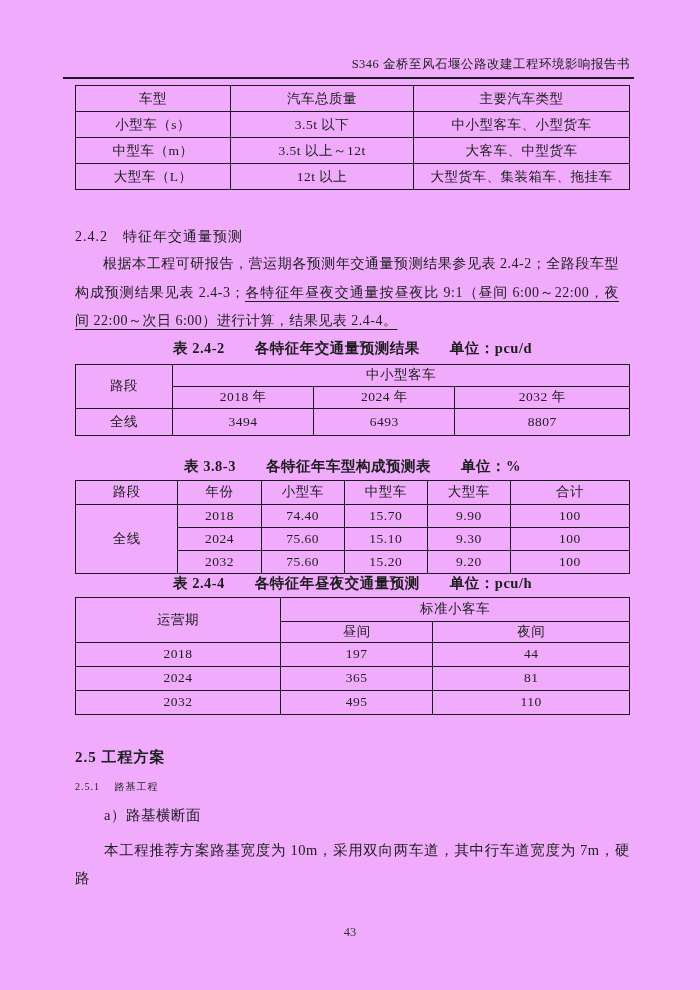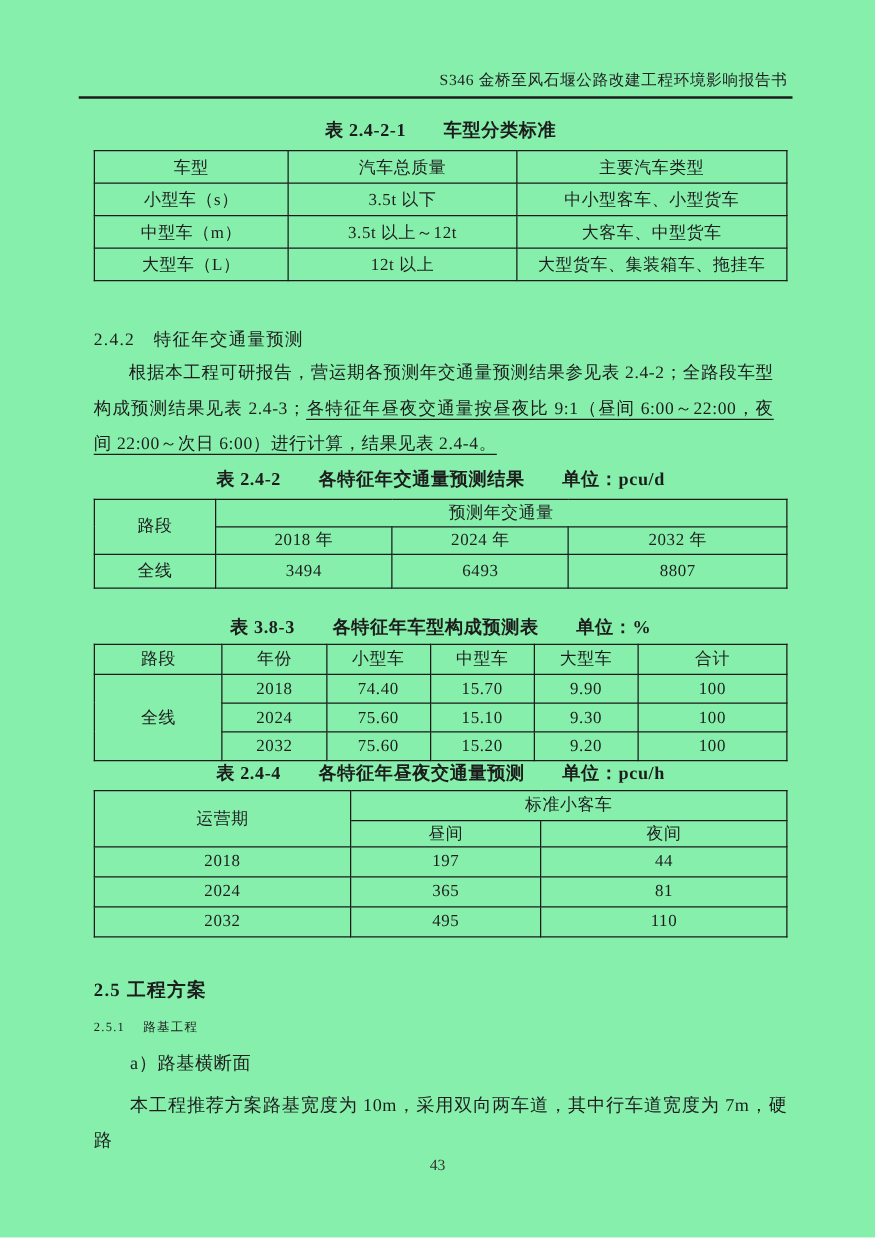--- a/index.html
+++ b/index.html
@@ -1,21 +1,21 @@
 <!DOCTYPE html>
 <html><head>
 <meta charset="utf-8">
 <style>
   html,body{margin:0;padding:0;background:#ffffff;}
   .page{
     position:relative;
     width:700px;height:990px;
     box-sizing:border-box;
     padding:56px 70px 0 75px;
-    background:#86efac;
+    background:#f0abfc;
     color:#1d1d1d;
     font-family:"Liberation Serif","DejaVu Serif",serif;
     overflow:hidden;
   }
   .doc-header-title{
     text-align:right;
     font-size:12.5px;
     letter-spacing:0.5px;
     color:#222;
   }
@@ -115,21 +115,20 @@
   }
 </style>
 </head>
 <body>
 
 <div class="page">
 
   <div class="doc-header-title">S346 金桥至风石堰公路改建工程环境影响报告书</div>
   <div class="header-rule"></div>
 
-  <div class="tbl-caption cap1">表 2.4-2-1　　车型分类标准</div>
   <table class="tbl1">
     <colgroup>
         <col style="width:28%">
         <col style="width:33%">
         <col style="width:39%">
       </colgroup>
     <tbody>
         <tr>
       <td>车型</td>
       <td>汽车总质量</td>
@@ -160,21 +159,21 @@
   <table class="tbl2">
     <colgroup>
         <col style="width:17.5%">
         <col style="width:25.5%">
         <col style="width:25.5%">
         <col style="width:31.5%">
       </colgroup>
     <tbody>
         <tr class="hrow">
       <td rowspan="2">路段</td>
-      <td colspan="3">预测年交通量</td>
+      <td colspan="3">中小型客车</td>
     </tr>
     <tr class="hrow">
       <td>2018 年</td>
       <td>2024 年</td>
       <td>2032 年</td>
     </tr>
     <tr class="drow">
       <td>全线</td>
       <td>3494</td>
       <td>6493</td>

